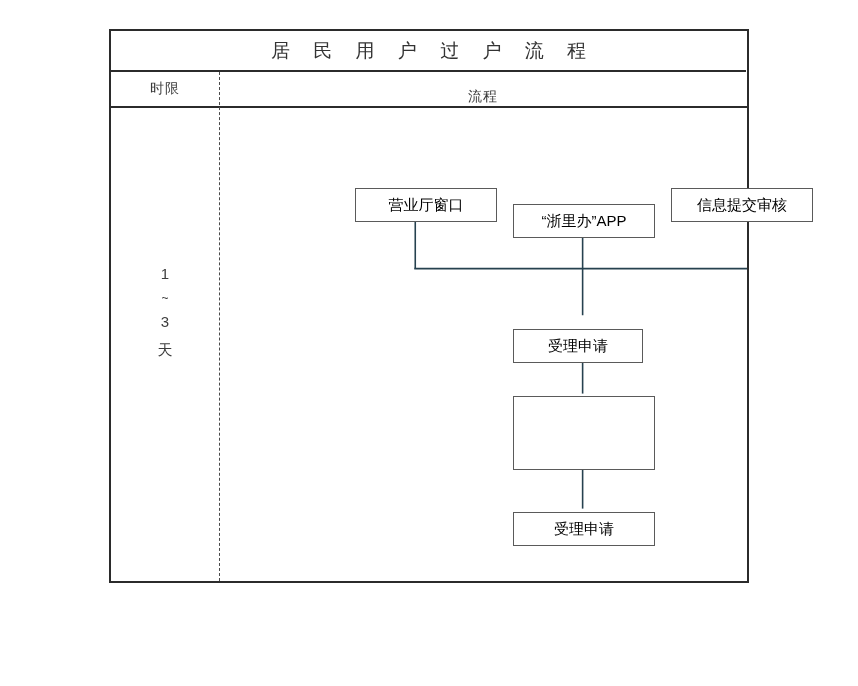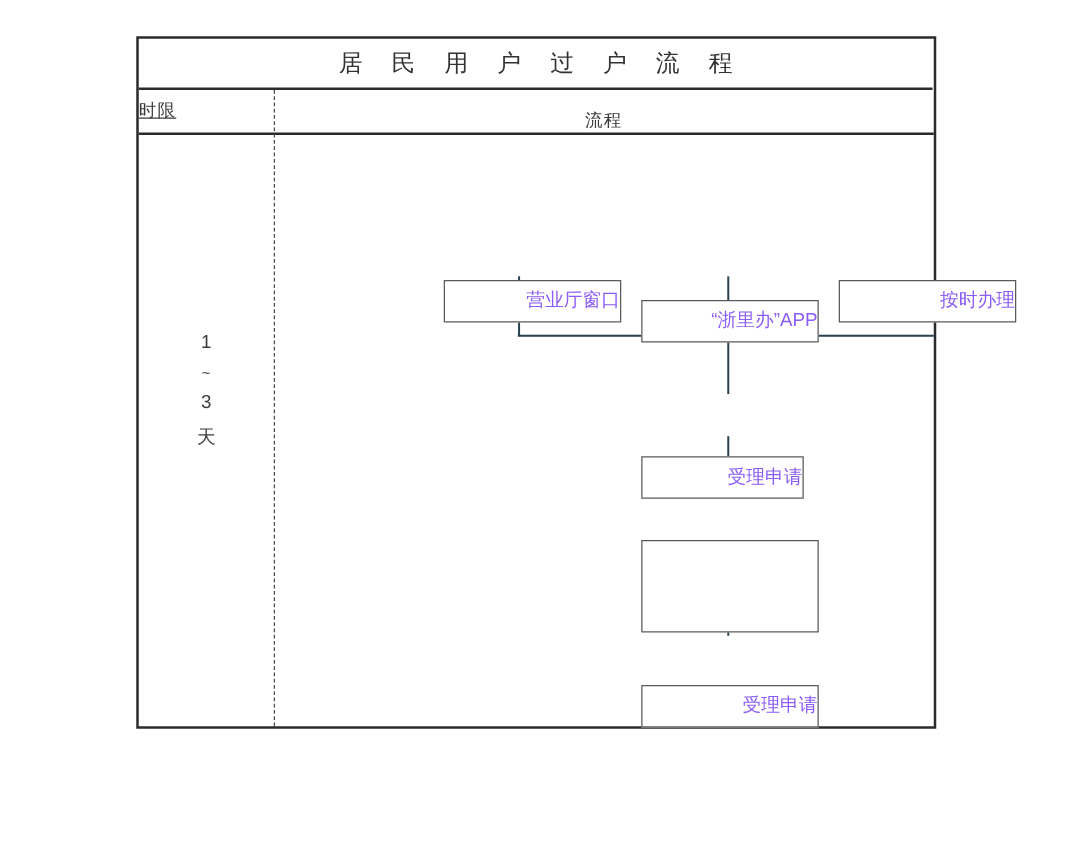--- a/index.html
+++ b/index.html
@@ -60,21 +60,21 @@
     box-sizing: border-box;
   }
   #header-limit-cell {
     position: absolute;
     left: 0;
     top: 0;
     width: 108px;
     height: 100%;
     display: flex;
     align-items: center;
-    text-decoration: underline;
+    justify-content: center;
   }
   #header-flow-cell {
     position: absolute;
     left: 108px;
     top: 0;
     right: 0;
     height: 100%;
     display: flex;
     align-items: flex-end;
     justify-content: center;
@@ -149,26 +149,25 @@
   }
 
   
   .node {
     position: absolute;
     border: 1px solid #5a5a5a;
     background: #ffffff;
     box-sizing: border-box;
     display: flex;
     flex-direction: column;
-    align-items: flex-end;
-    justify-content: center;
-    color: #8b5cf6;
+    align-items: center;
+    justify-content: center;
+    color: #000000;
     font-size: 15px;
     white-space: nowrap;
-    margin-top: 36px;
   }
   .node .line1,
   .node .line2 { line-height: 30px; }
   .node .spaced { letter-spacing: 4px; text-indent: 4px; }
 
   
   #node-hall    { left: 136px; top: 80px;  width: 142px; height: 34px; }
   #node-app     { left: 294px; top: 96px;  width: 142px; height: 34px; }
   #node-wechat  { left: 452px; top: 80px;  width: 142px; height: 34px; }
 
@@ -225,21 +224,21 @@
 
       <div class="node" id="node-hall">
         <span class="line1">营业厅窗口</span>
       </div>
 
       <div class="node" id="node-app">
         <span class="line1">“浙里办”APP</span>
       </div>
 
       <div class="node" id="node-wechat">
-        <span class="line1">按时办理</span>
+        <span class="line1">信息提交审核</span>
       </div>
 
       <div class="node" id="node-accept">
         <span class="line1">受理申请</span>
       </div>
 
       <div class="node" id="node-review">
       </div>
 
       <div class="node" id="node-handle">

